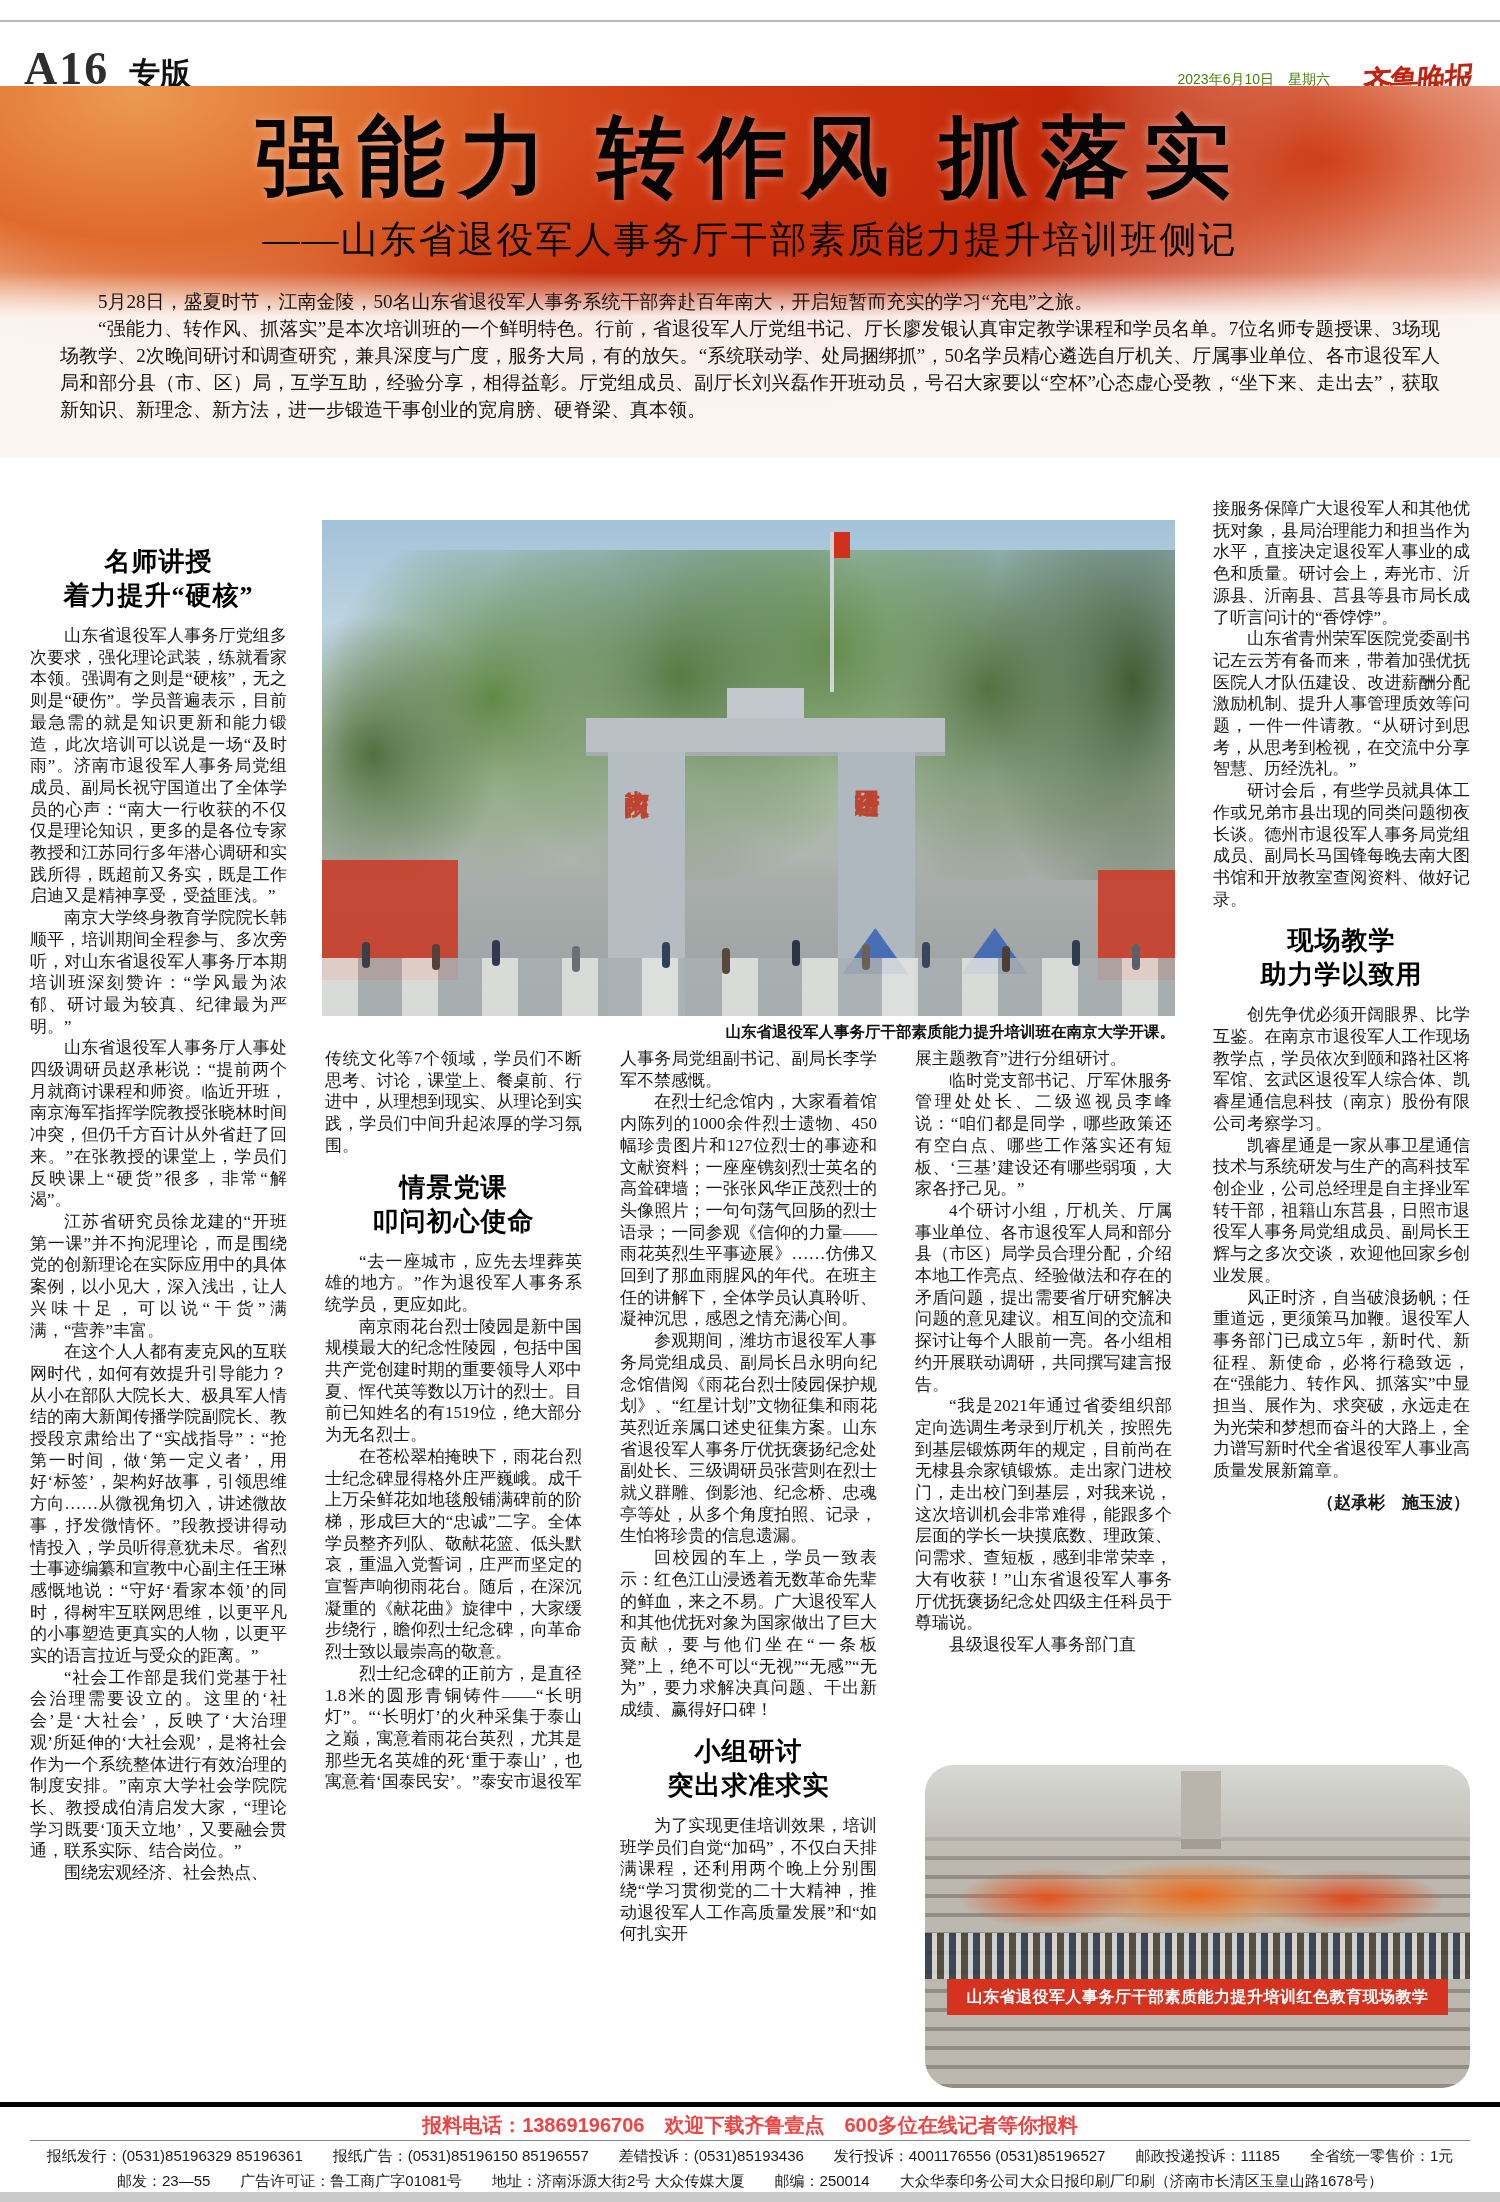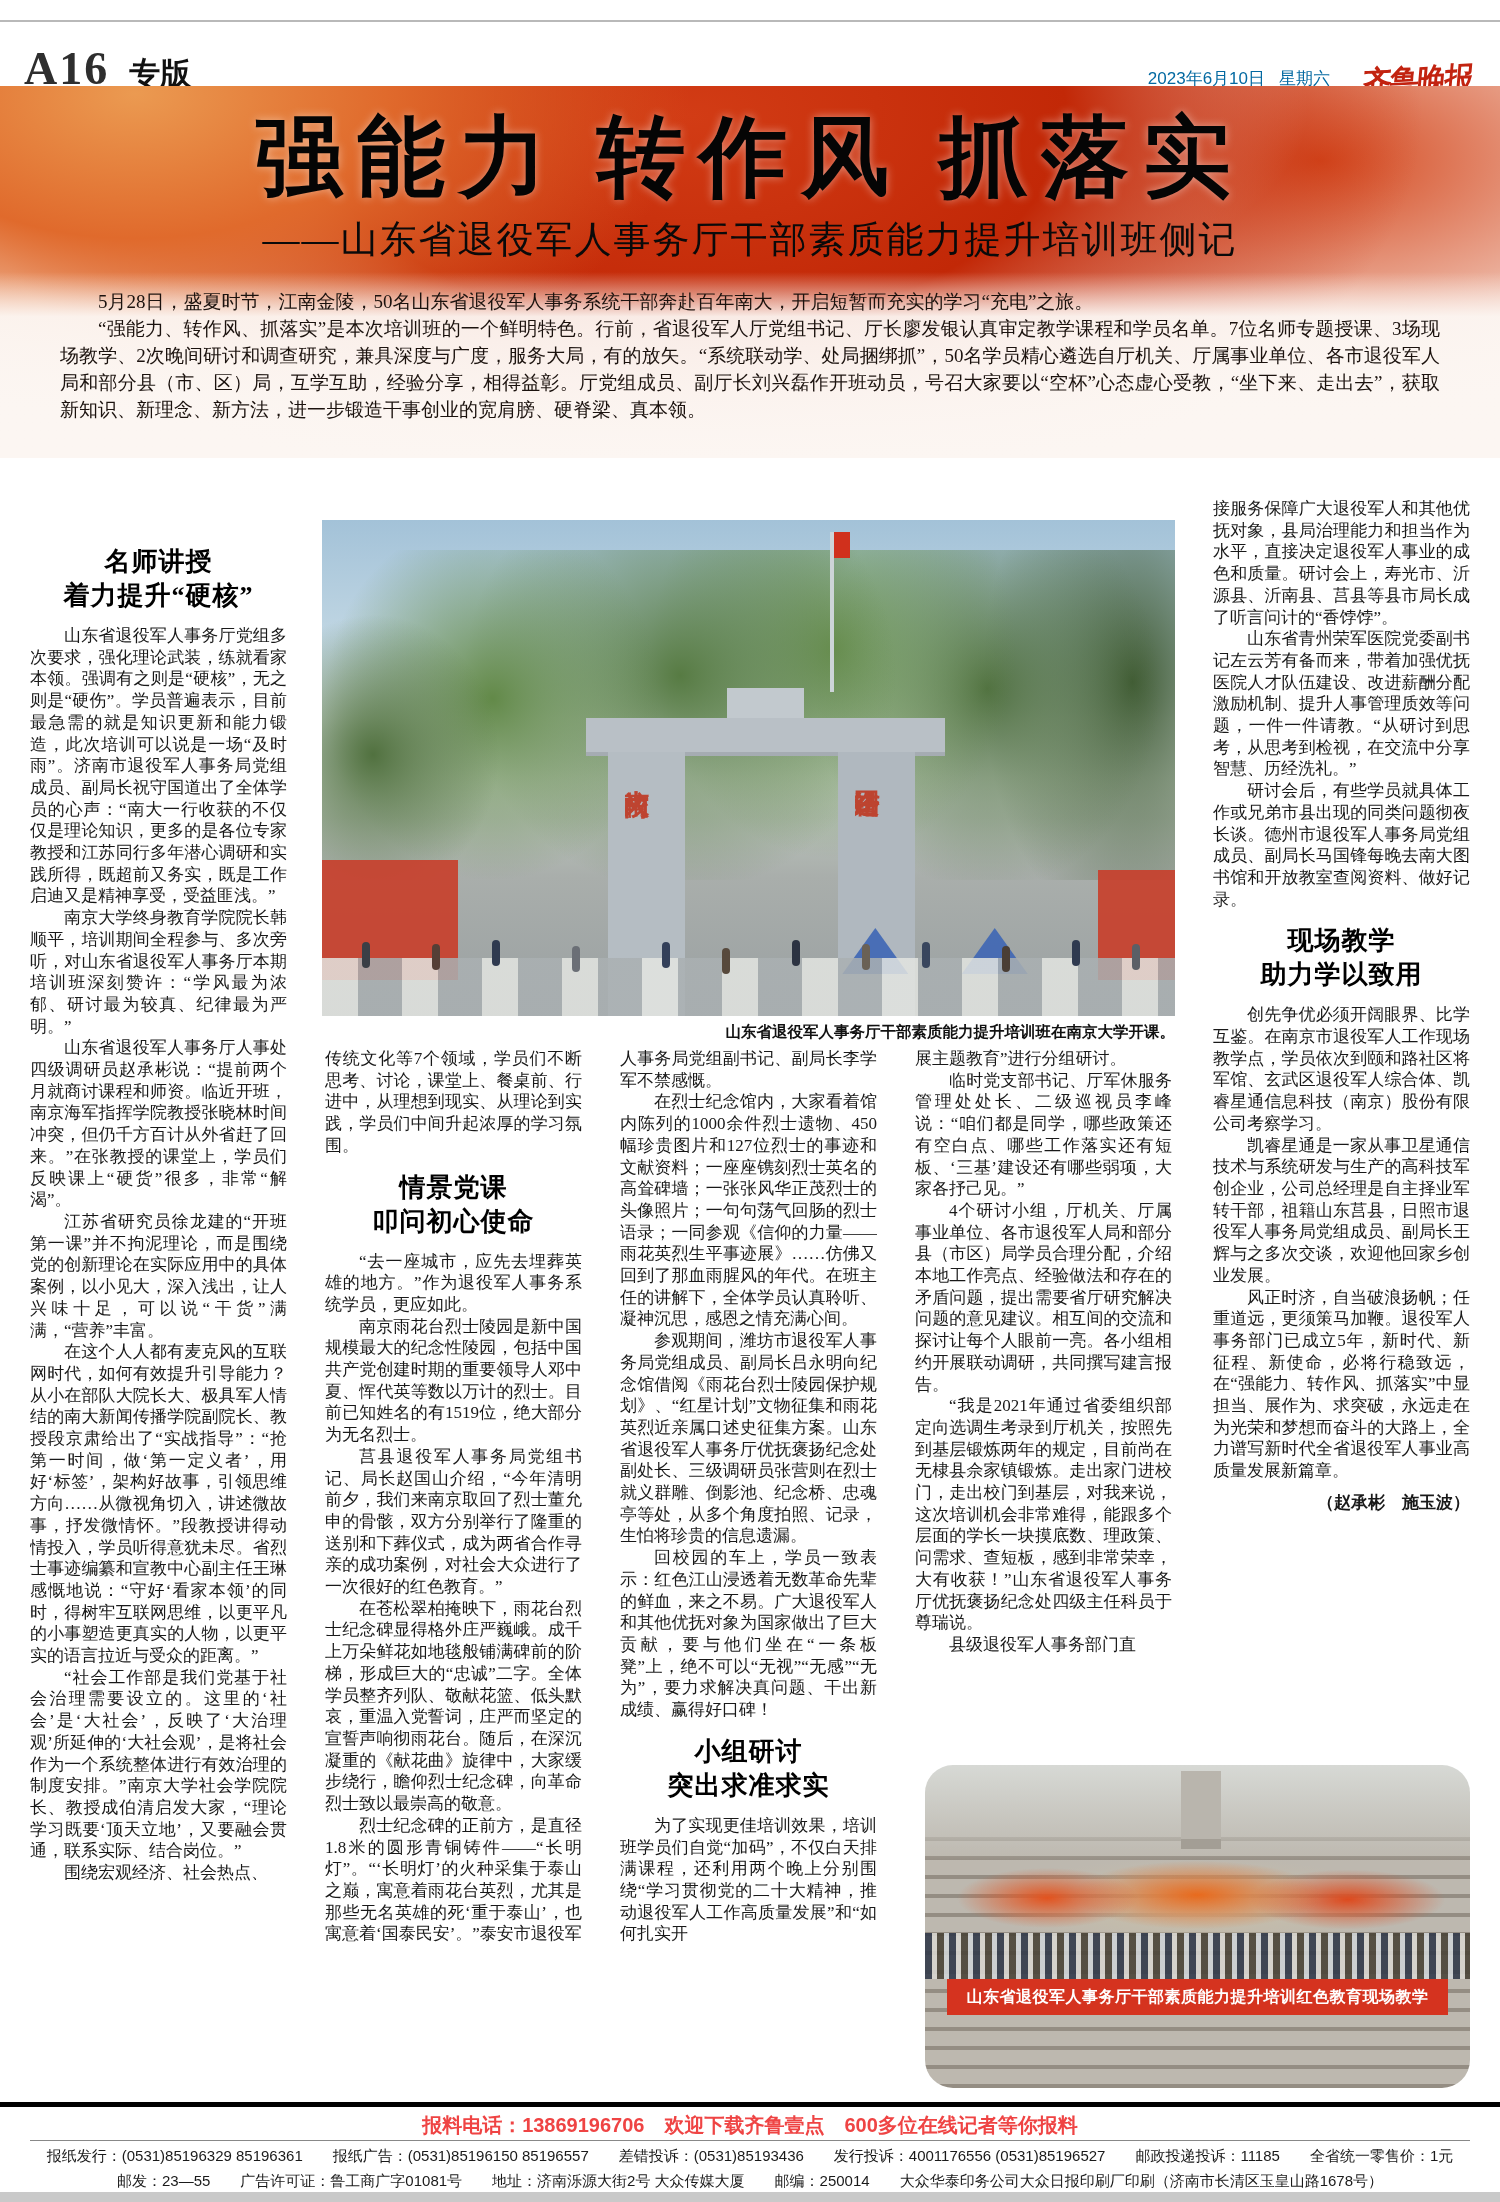--- a/index.html
+++ b/index.html
@@ -7,21 +7,21 @@
         font-family:"Liberation Serif",serif;color:#151515;overflow:hidden;}
   .edge-top{position:absolute;left:0;top:20px;width:1500px;height:2px;background:#b9b9b9;}
   .edge-bottom{position:absolute;left:0;top:2192px;width:1500px;height:10px;background:#c9c9c9;}
 
   
   .masthead{position:absolute;left:24px;top:42px;width:1452px;height:52px;}
   .pnum{font-size:46px;font-weight:bold;color:#2e2e2e;letter-spacing:2px;}
   .sec{font-size:31px;font-weight:bold;color:#111;margin-left:16px;
        font-family:"Liberation Sans",sans-serif;}
   .mh-right{position:absolute;right:4px;top:14px;white-space:nowrap;}
-  .mh-date,.mh-week{font-size:17px;color:#0369a1;font-family:"Liberation Sans",sans-serif;margin-right:10px;}
+  .mh-date,.mh-week{font-size:14px;color:#4d7c0f;font-family:"Liberation Sans",sans-serif;margin-right:10px;}
   .paper-logo{display:inline-block;font-size:34px;font-weight:bold;color:#c22310;
       transform:skewX(-8deg) rotate(-3deg) scaleX(.85);transform-origin:right center;
       letter-spacing:-2px;vertical-align:-6px;}
 
   
   .hero{position:absolute;left:0;top:86px;width:1500px;height:372px;
     background:
       linear-gradient(180deg, rgba(255,255,255,0) 0%, rgba(255,255,255,0) 50%, rgba(252,246,242,.95) 62%, #fcf6f2 100%),
       radial-gradient(56% 130% at 9% 2%, #eb9a51 0%, #e06a2c 30%, rgba(224,106,44,0) 66%),
       radial-gradient(66% 150% at 46% 8%, #d23c15 0%, #c22807 38%, rgba(194,40,7,0) 74%),
@@ -172,21 +172,20 @@
   </div>
 
   <div class="col col2">
     <p class="cont">传统文化等7个领域，学员们不断思考、讨论，课堂上、餐桌前、行进中，从理想到现实、从理论到实践，学员们中间升起浓厚的学习氛围。</p>
     <div class="col-heading">
       <div>情景党课</div>
       <div>叩问初心使命</div>
     </div>
     <p>“去一座城市，应先去埋葬英雄的地方。”作为退役军人事务系统学员，更应如此。</p>
     <p>南京雨花台烈士陵园是新中国规模最大的纪念性陵园，包括中国共产党创建时期的重要领导人邓中夏、恽代英等数以万计的烈士。目前已知姓名的有1519位，绝大部分为无名烈士。</p>
-    <p>莒县退役军人事务局党组书记、局长赵国山介绍，“今年清明前夕，我们来南京取回了烈士董允申的骨骸，双方分别举行了隆重的送别和下葬仪式，成为两省合作寻亲的成功案例，对社会大众进行了一次很好的红色教育。”</p>
     <p>在苍松翠柏掩映下，雨花台烈士纪念碑显得格外庄严巍峨。成千上万朵鲜花如地毯般铺满碑前的阶梯，形成巨大的“忠诚”二字。全体学员整齐列队、敬献花篮、低头默哀，重温入党誓词，庄严而坚定的宣誓声响彻雨花台。随后，在深沉凝重的《献花曲》旋律中，大家缓步绕行，瞻仰烈士纪念碑，向革命烈士致以最崇高的敬意。</p>
     <p>烈士纪念碑的正前方，是直径1.8米的圆形青铜铸件——“长明灯”。“‘长明灯’的火种采集于泰山之巅，寓意着雨花台英烈，尤其是那些无名英雄的死‘重于泰山’，也寓意着‘国泰民安’。”泰安市退役军</p>
   </div>
 
   <div class="col col3">
     <p class="cont">人事务局党组副书记、副局长李学军不禁感慨。</p>
     <p>在烈士纪念馆内，大家看着馆内陈列的1000余件烈士遗物、450幅珍贵图片和127位烈士的事迹和文献资料；一座座镌刻烈士英名的高耸碑墙；一张张风华正茂烈士的头像照片；一句句荡气回肠的烈士语录；一同参观《信仰的力量——雨花英烈生平事迹展》……仿佛又回到了那血雨腥风的年代。在班主任的讲解下，全体学员认真聆听、凝神沉思，感恩之情充满心间。</p>
     <p>参观期间，潍坊市退役军人事务局党组成员、副局长吕永明向纪念馆借阅《雨花台烈士陵园保护规划》、“红星计划”文物征集和雨花英烈近亲属口述史征集方案。山东省退役军人事务厅优抚褒扬纪念处副处长、三级调研员张营则在烈士就义群雕、倒影池、纪念桥、忠魂亭等处，从多个角度拍照、记录，生怕将珍贵的信息遗漏。</p>
     <p>回校园的车上，学员一致表示：红色江山浸透着无数革命先辈的鲜血，来之不易。广大退役军人和其他优抚对象为国家做出了巨大贡献，要与他们坐在“一条板凳”上，绝不可以“无视”“无感”“无为”，要力求解决真问题、干出新成绩、赢得好口碑！</p>
     <div class="col-heading">

